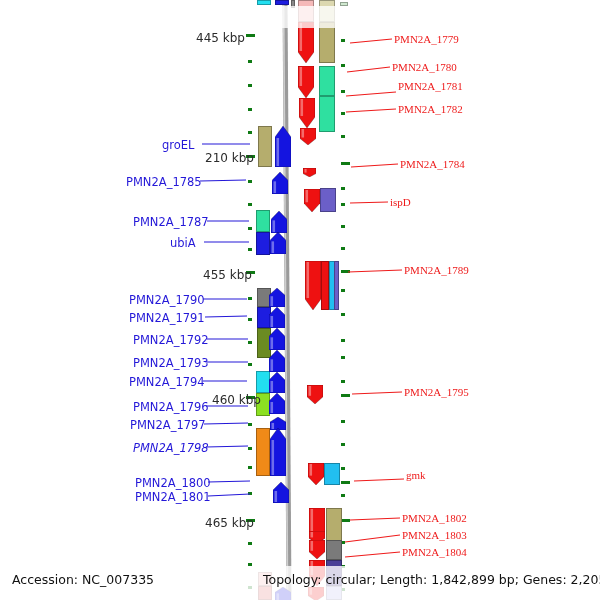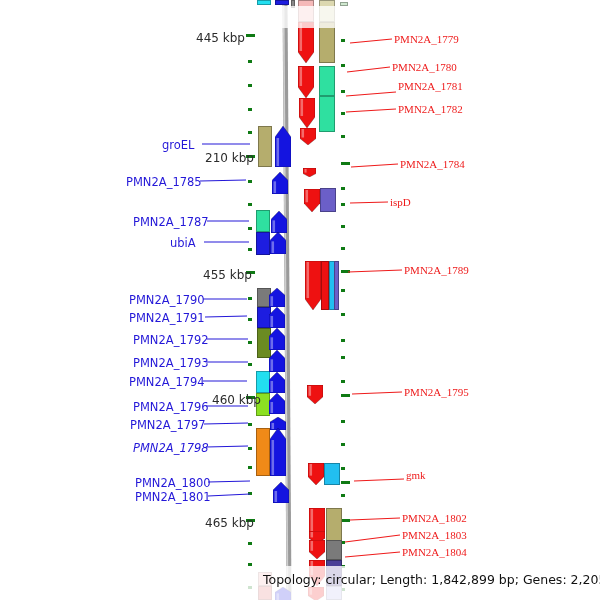--- a/index.html
+++ b/index.html
@@ -434,15 +434,16 @@
       <div class="lab-right" style="left: 402px; top: 529px; color: rgb(238, 27, 27); z-index: 24;">PMN2A_1803</div>
       <svg class="leader" width="59" height="11" style="left: 343px; top: 549px; z-index: 22;">
         <line x1="2" y1="8" x2="57" y2="3" stroke="#ee1b1b" stroke-width="1.1"></line>
       </svg>
       <div class="lab-right" style="left: 402px; top: 546px; color: rgb(238, 27, 27); z-index: 24;">PMN2A_1804</div>
     </div>
 
   <div class="title-scrim"></div>
 
   <div class="footer-scrim"></div>
+  <div class="footer-left">Accession: NC_007335</div>
   <div class="footer-right">Topology: circular; Length: 1,842,899 bp; Genes: 2,205</div>
 
 </div>
 
 </body></html>

